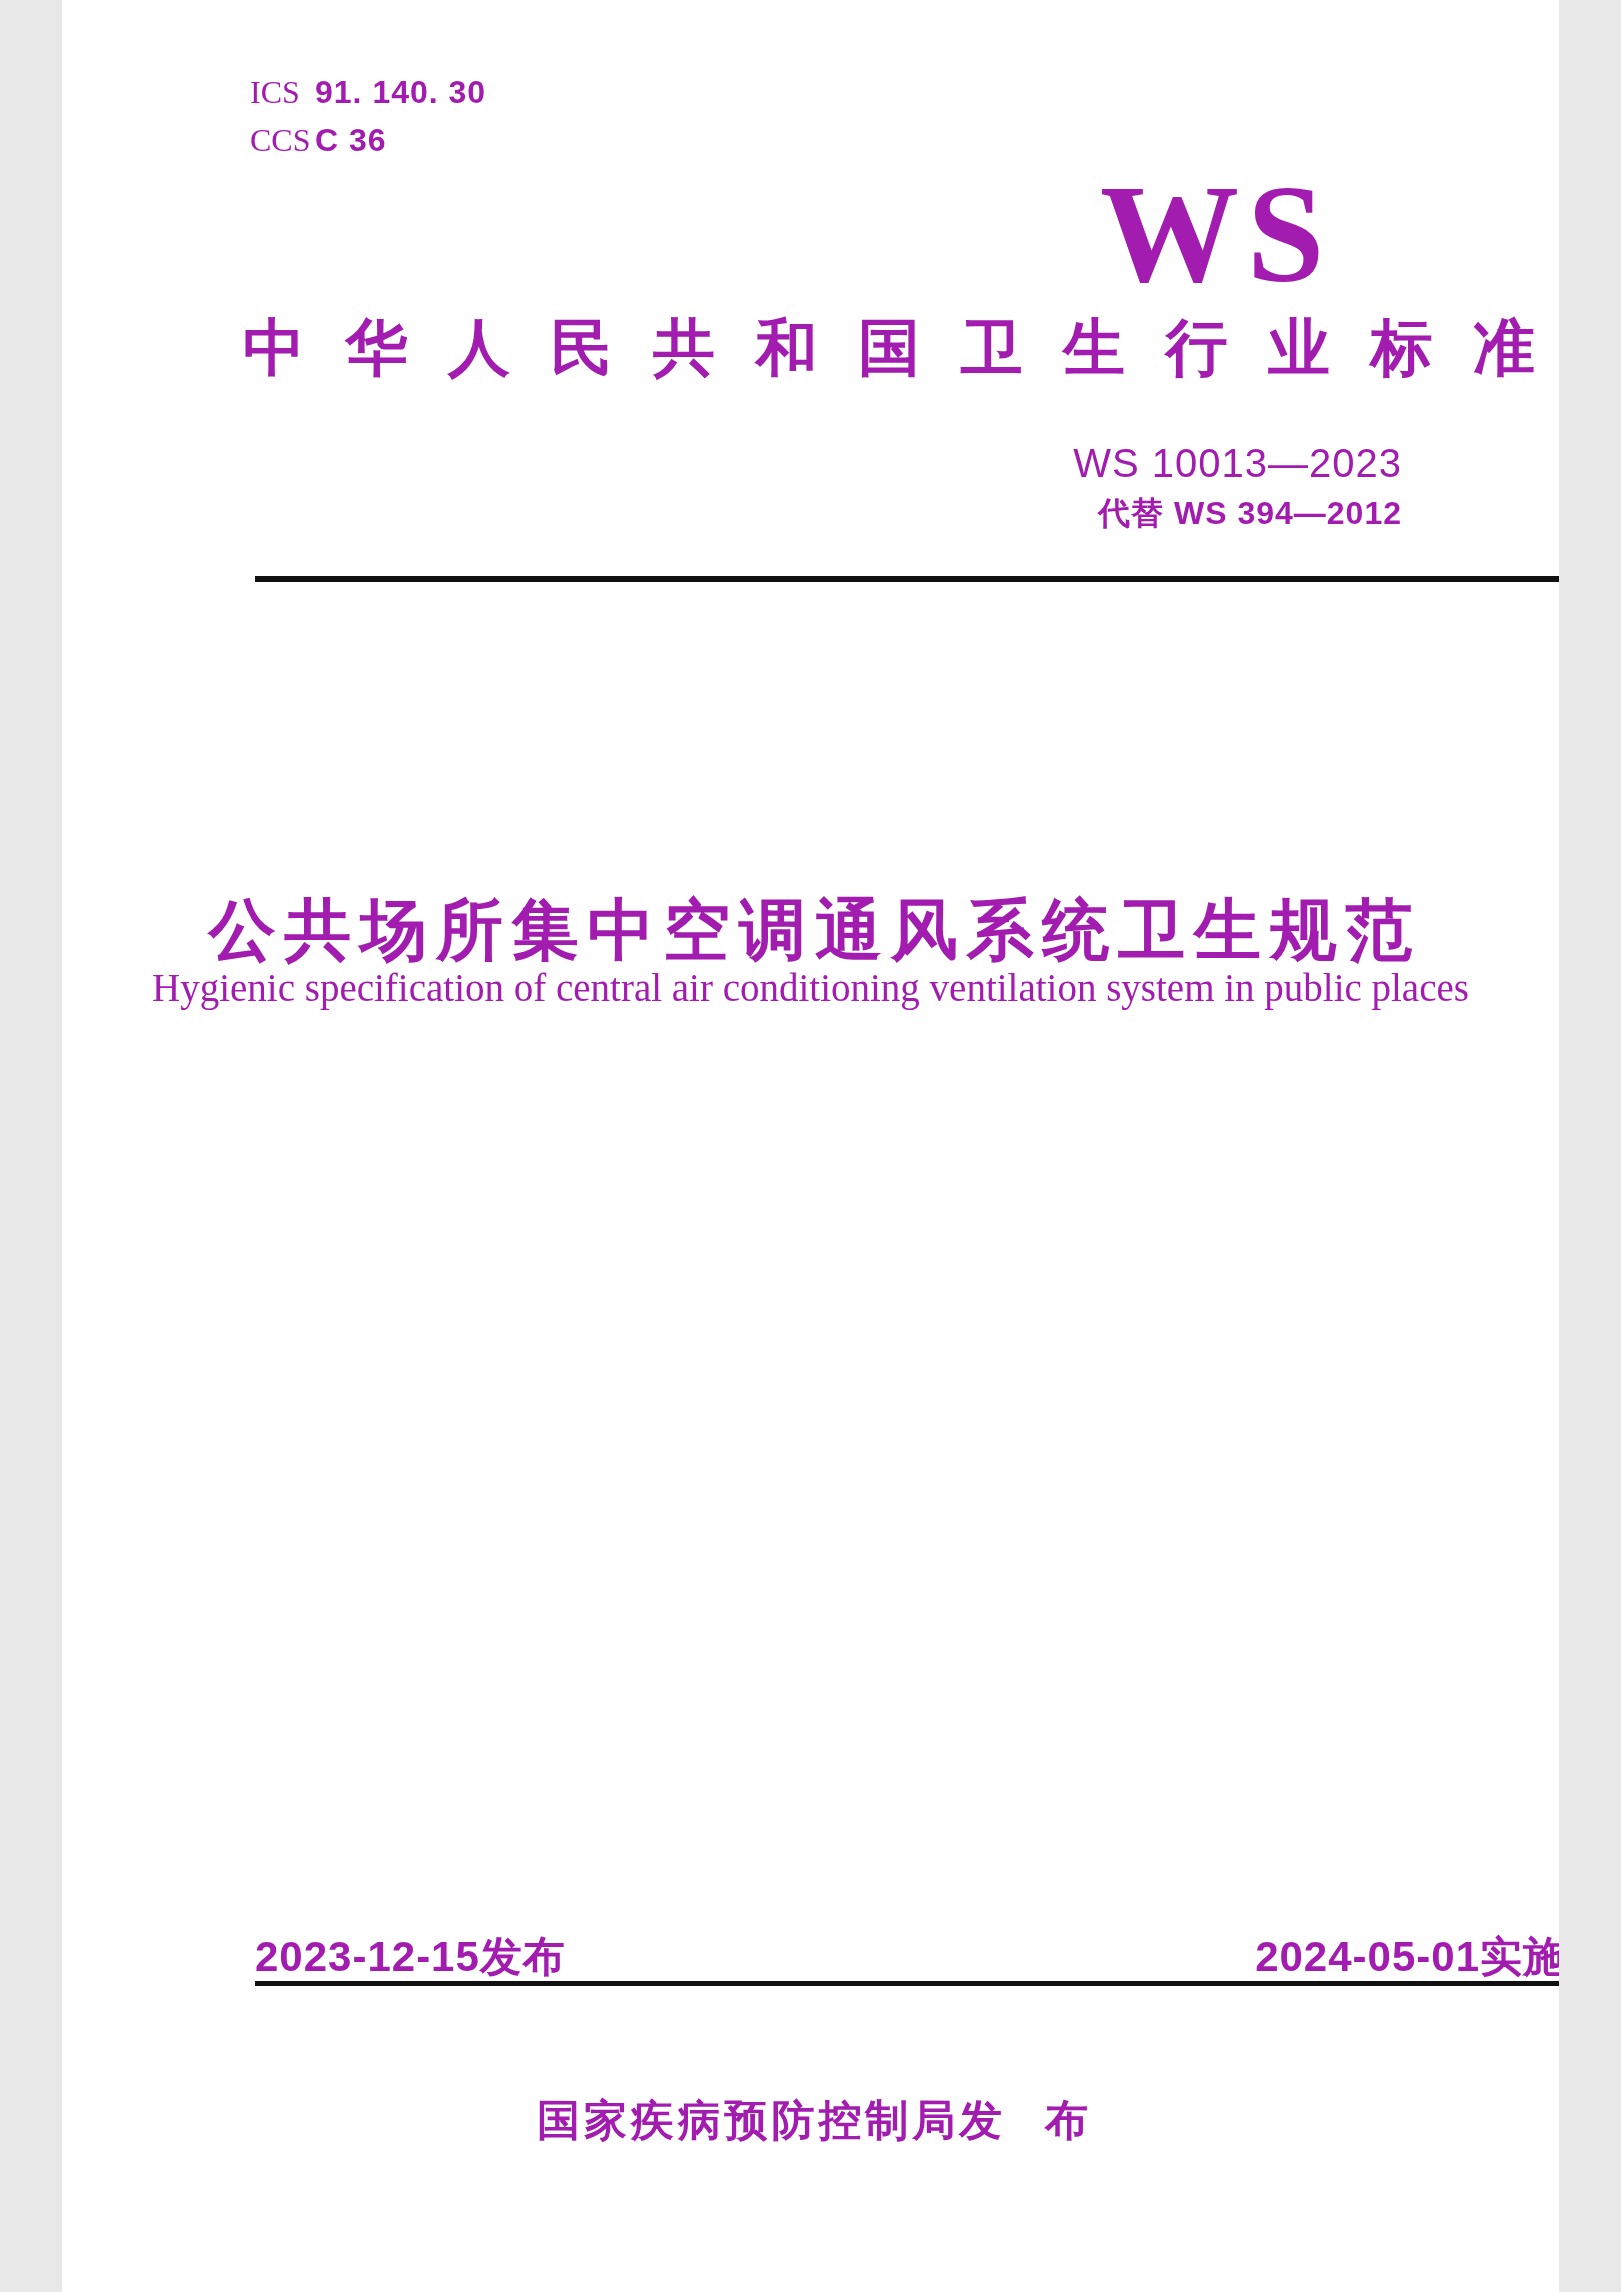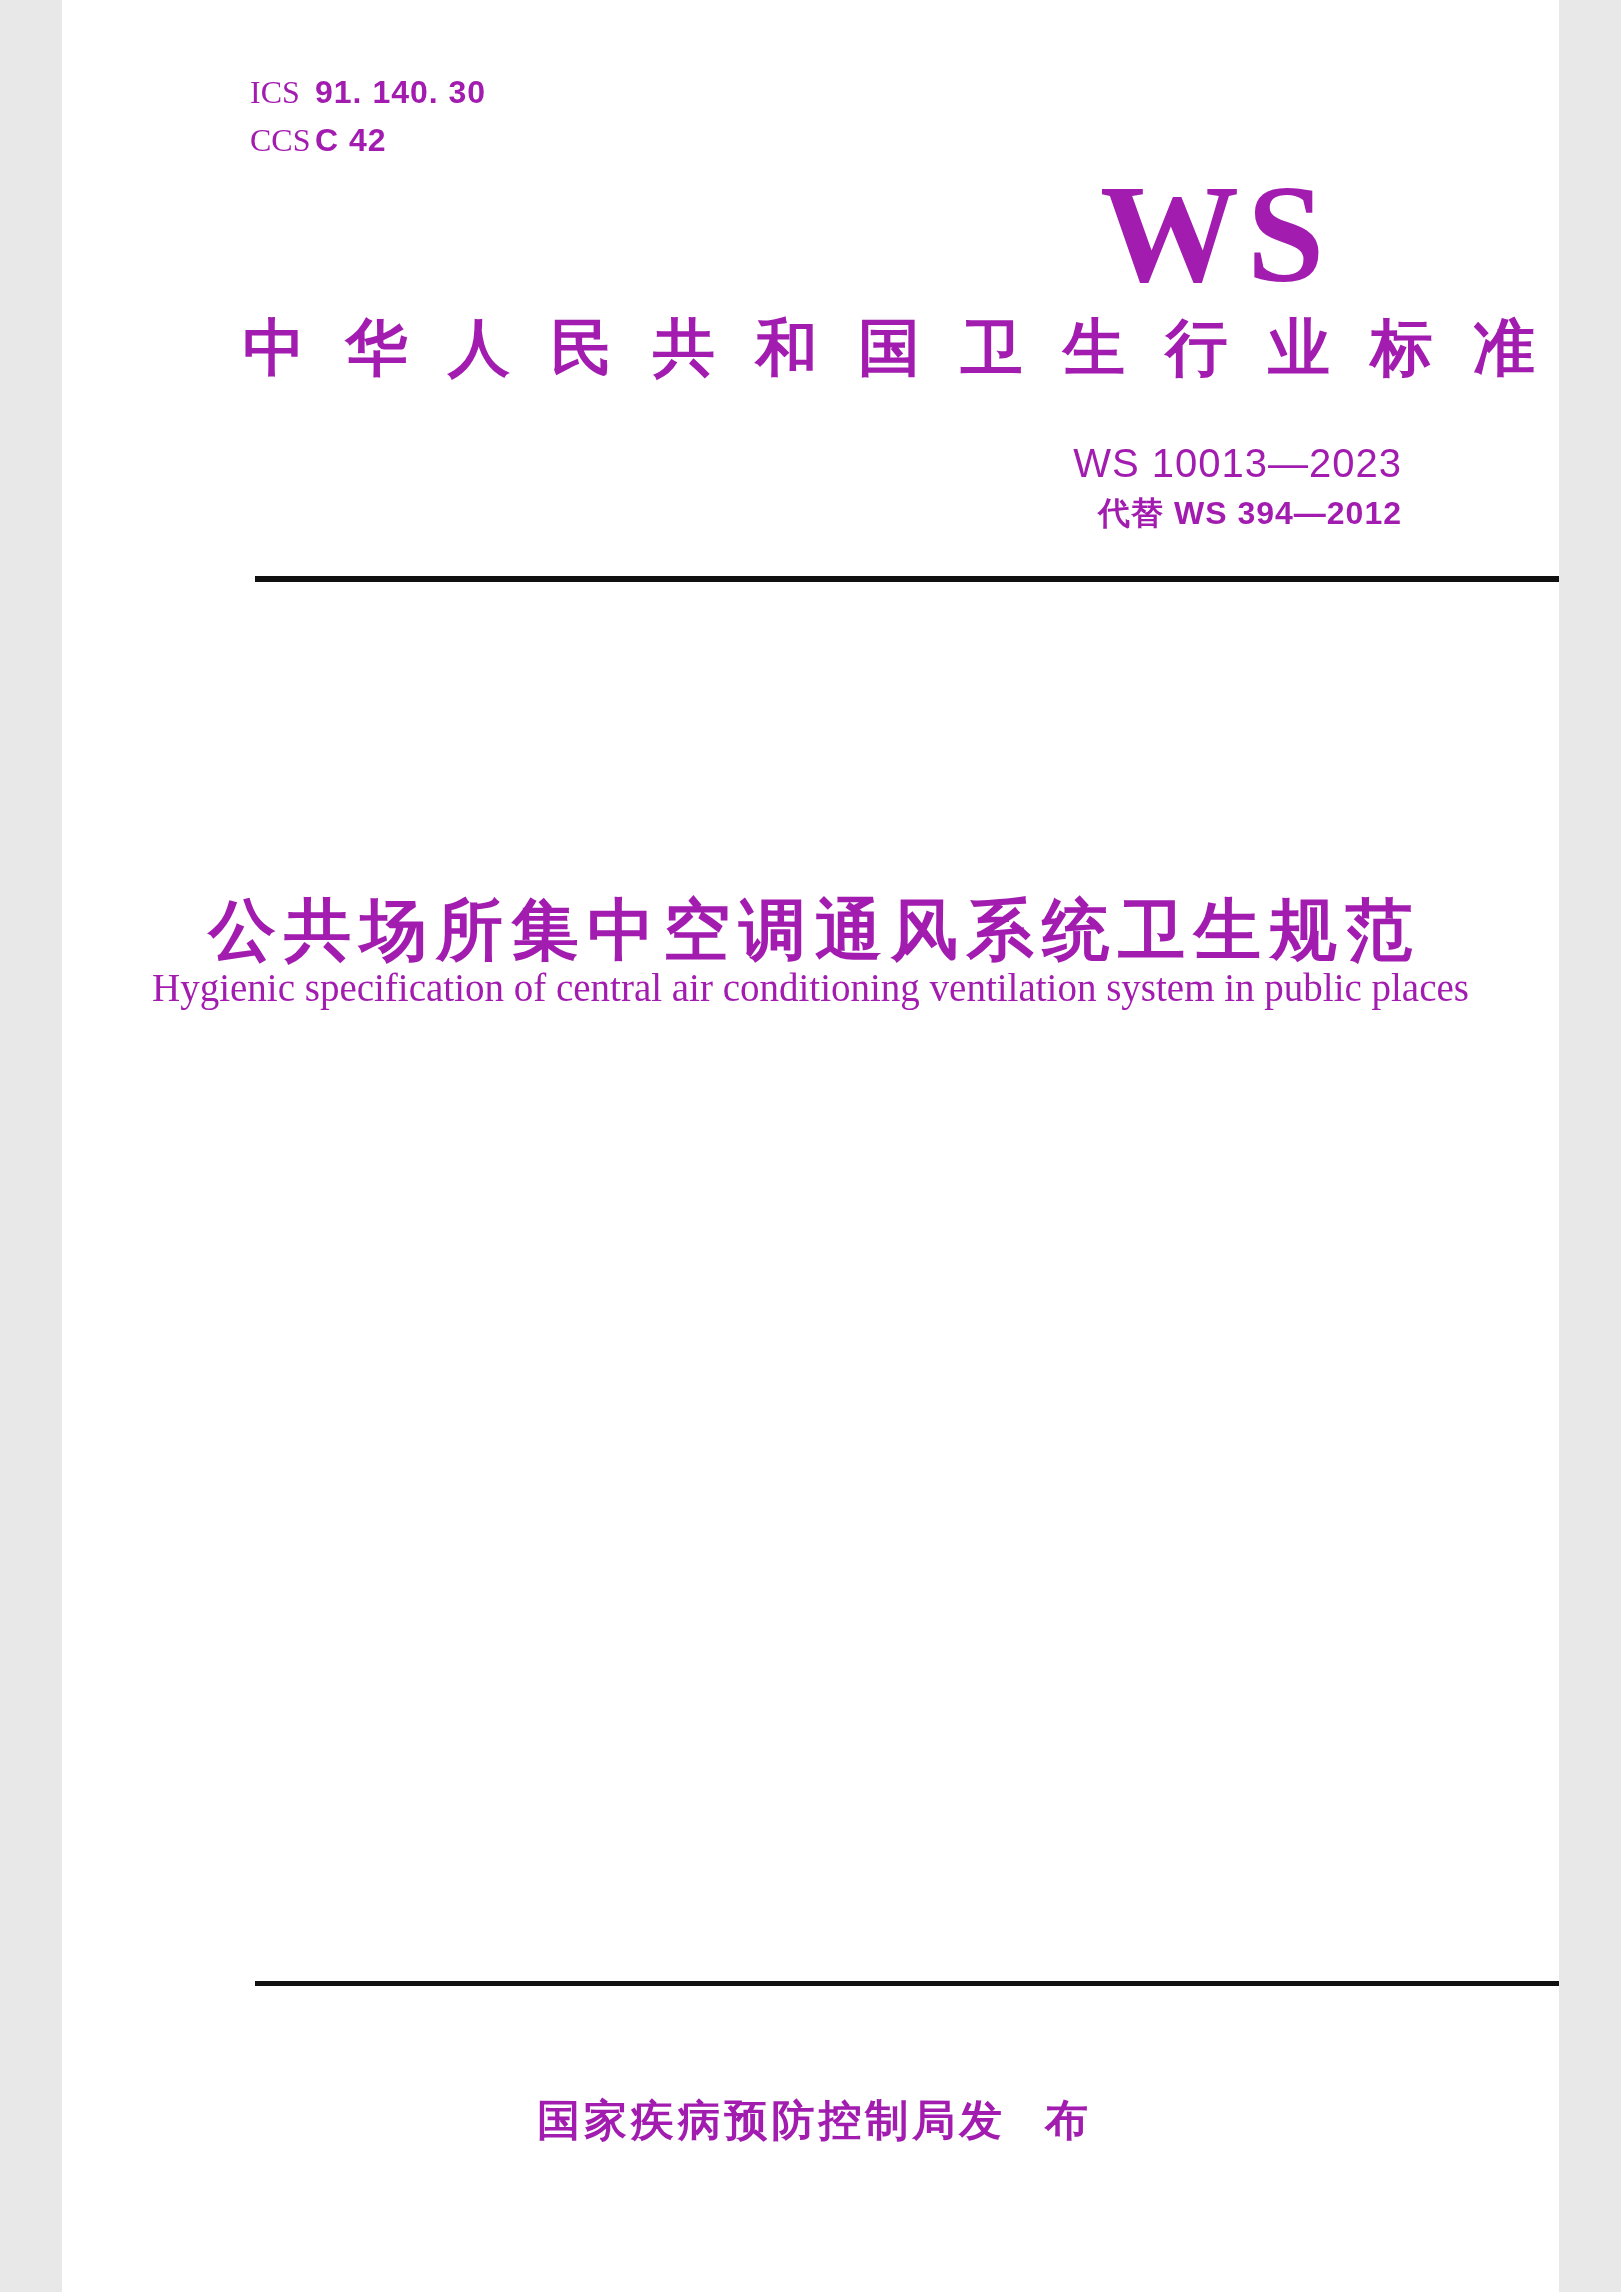--- a/index.html
+++ b/index.html
@@ -155,21 +155,21 @@
 </head>
 <body>
 
 <div class="page">
 
   <div class="ics-block">
     <div class="ics-line">
       <span class="code-label">ICS</span><span class="code-value">91. 140. 30</span>
     </div>
     <div class="ics-line">
-      <span class="code-label">CCS</span><span class="code-value">C 42</span>
+      <span class="code-label">CCS</span><span class="code-value">C 36</span>
     </div>
   </div>
 
   <div class="ws-logo">WS</div>
 
   <div class="standard-category">
       <span>中</span>
       <span>华</span>
       <span>人</span>
       <span>民</span>
@@ -187,20 +187,24 @@
   <div class="standard-number">WS 10013—2023</div>
 
   <div class="replaced-standard">代替 WS 394—2012</div>
 
   <div class="rule rule-top"></div>
 
   <div class="doc-title-zh">公共场所集中空调通风系统卫生规范</div>
 
   <div class="doc-title-en">Hygienic specification of central air conditioning ventilation system in public places</div>
 
+  <div class="dates-row">
+    <span>2023-12-15发布</span>
+    <span>2024-05-01实施</span>
+  </div>
 
   <div class="rule rule-bottom"></div>
 
   <div class="publisher-row">
     <span class="publisher-name">国家疾病预防控制局</span>
     <span class="publish-label">发　布</span>
   </div>
 
 </div>
 

